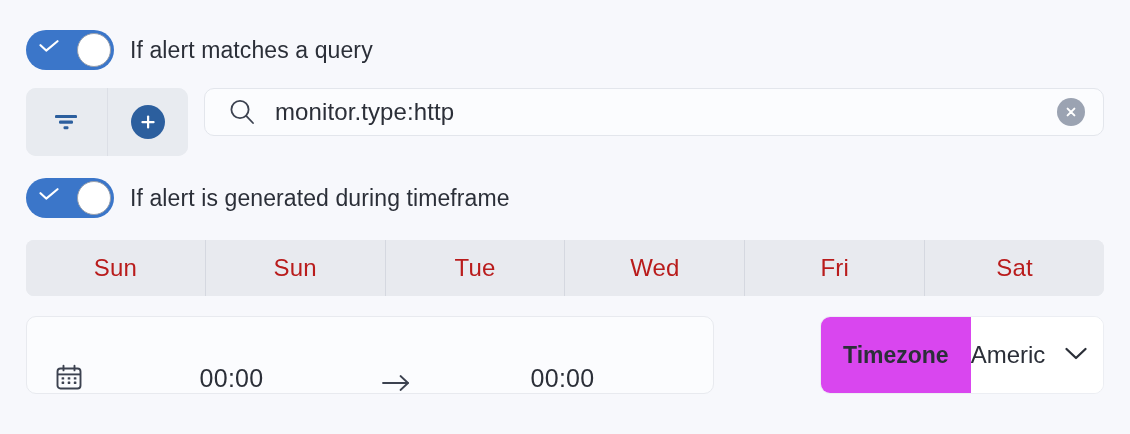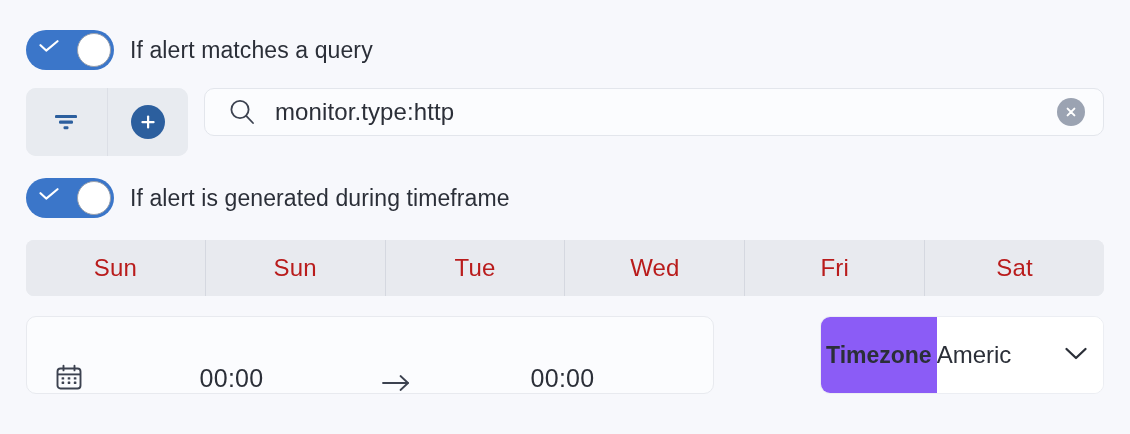--- a/index.html
+++ b/index.html
@@ -216,24 +216,24 @@
     display: flex;
     align-items: stretch;
     border-radius: 10px;
     overflow: hidden;
     background: #ffffff;
     border: 1px solid #eceef3;
     box-sizing: border-box;
   }
   .tz-label {
     flex: 0 0 auto;
-    padding: 0 5px;
-    display: flex;
-    align-items: center;
-    background: #8b5cf6;
+    padding: 0 22px;
+    display: flex;
+    align-items: center;
+    background: #d946ef;
     font-size: 23px;
     font-weight: bold;
     color: #2b2f38;
     white-space: nowrap;
   }
   .tz-value-wrap {
     flex: 1 1 auto;
     display: flex;
     align-items: center;
     justify-content: space-between;

